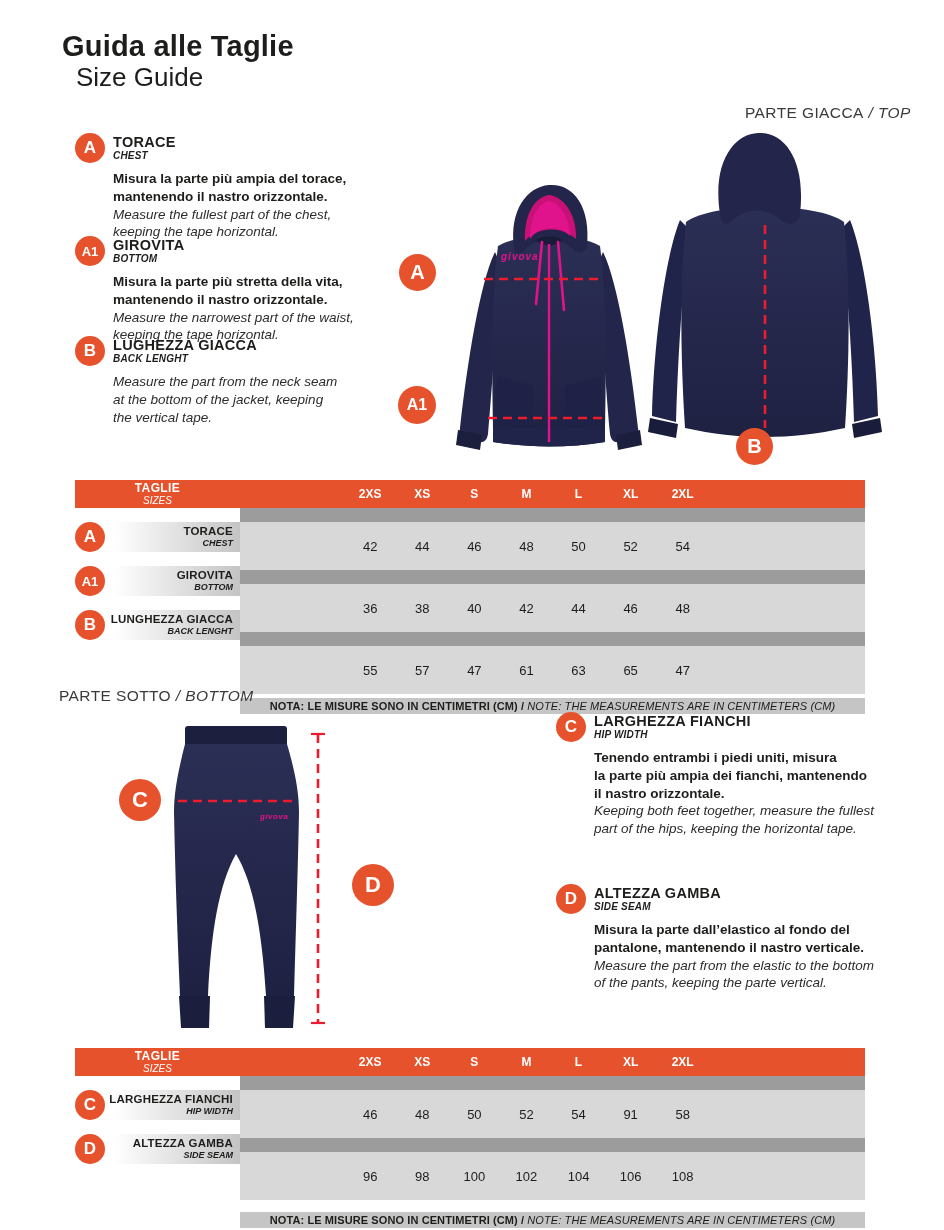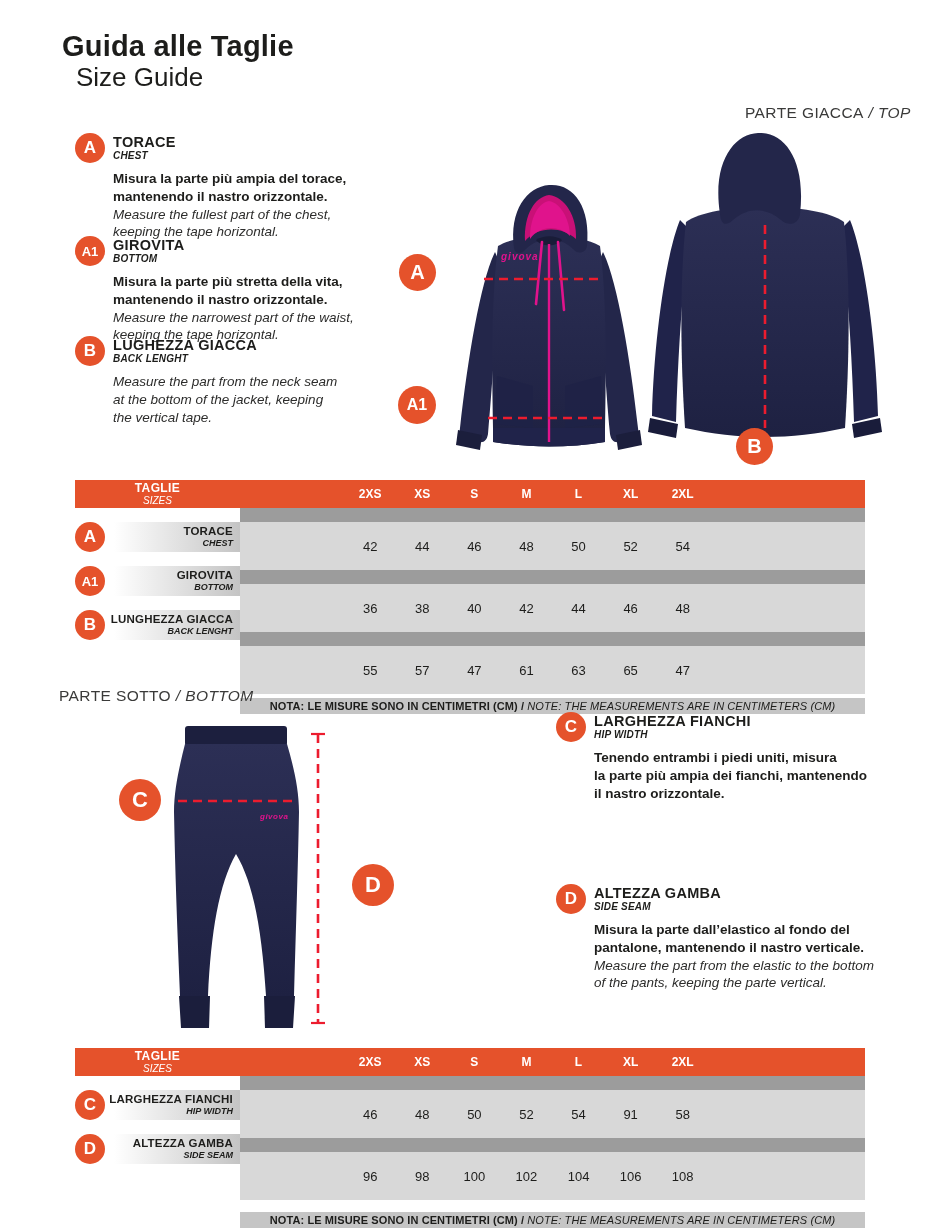--- a/index.html
+++ b/index.html
@@ -357,20 +357,22 @@
       <div class="badge">C</div>
       <div>
         <div class="m-name">LARGHEZZA FIANCHI</div>
         <div class="m-sub">HIP WIDTH</div>
       </div>
     </div>
     <div class="m-body">
       <p class="desc-it">Tenendo entrambi i piedi uniti, misura
 la parte più ampia dei fianchi, mantenendo
 il nastro orizzontale.</p>
+      <p class="desc-en">Keeping both feet together, measure the fullest
+part of the hips, keeping the horizontal tape.</p>
     </div>
   </section>
 
   <section class="measure" style="left:556px;top:884px;width:360px">
     <div class="m-head">
       <div class="badge">D</div>
       <div>
         <div class="m-name">ALTEZZA GAMBA</div>
         <div class="m-sub">SIDE SEAM</div>
       </div>

